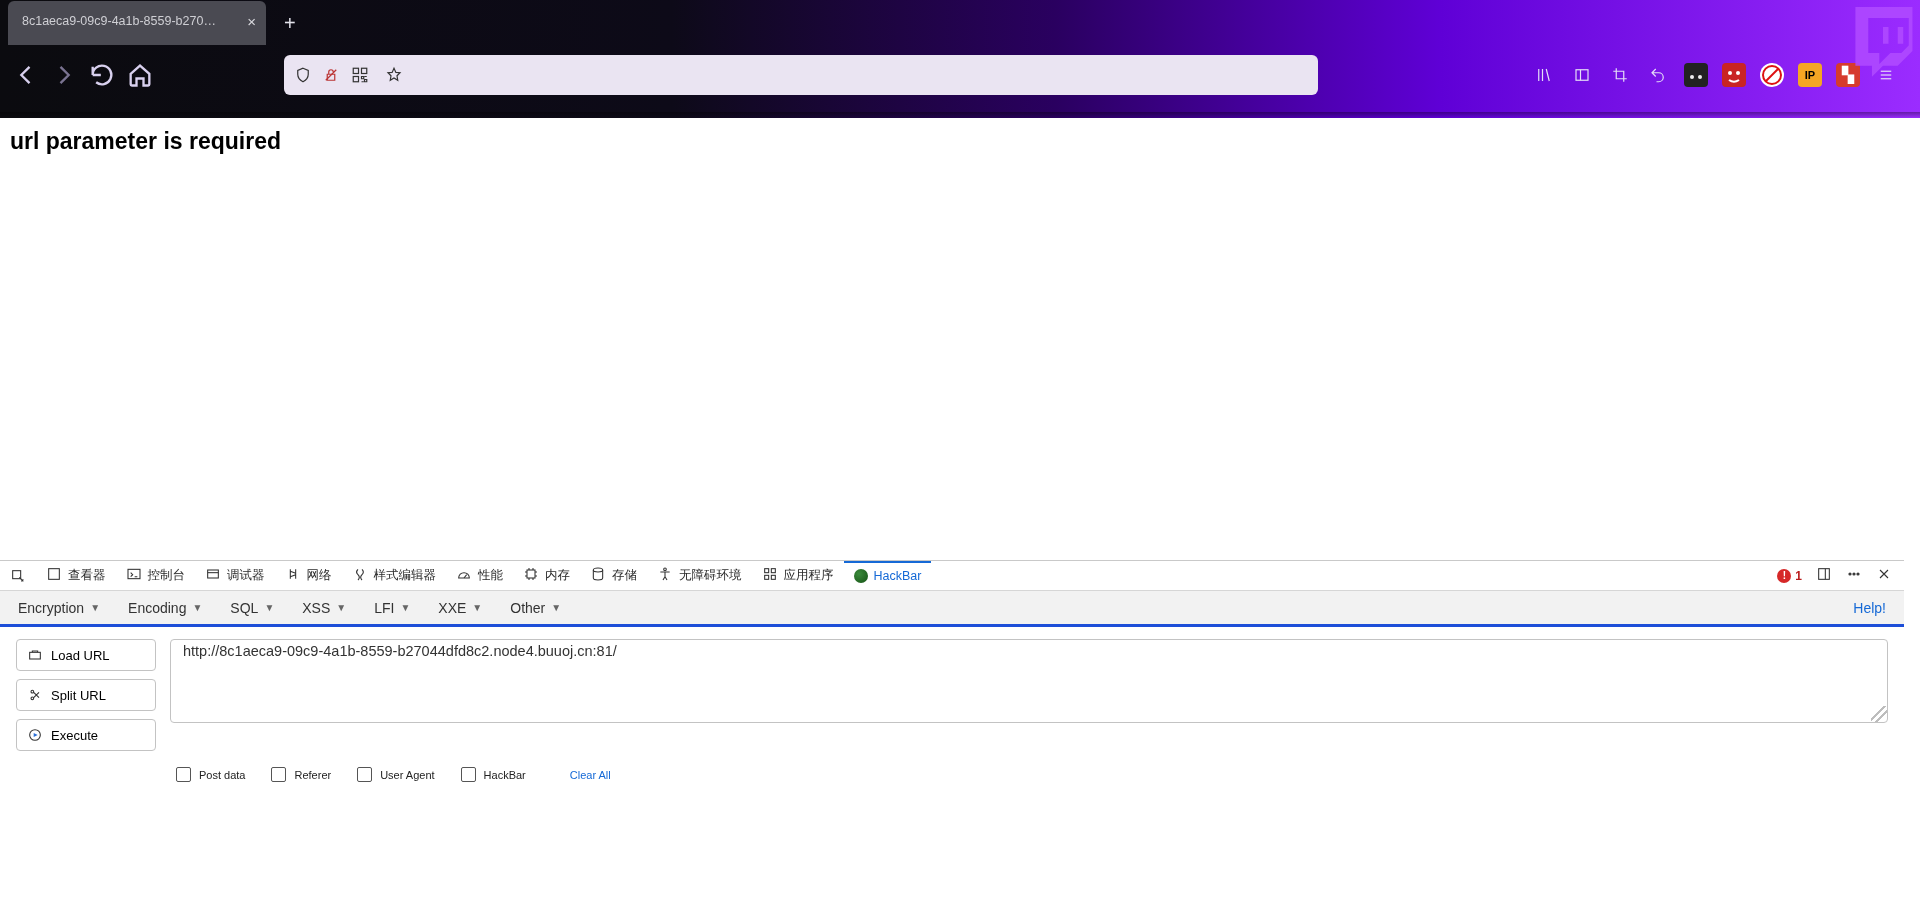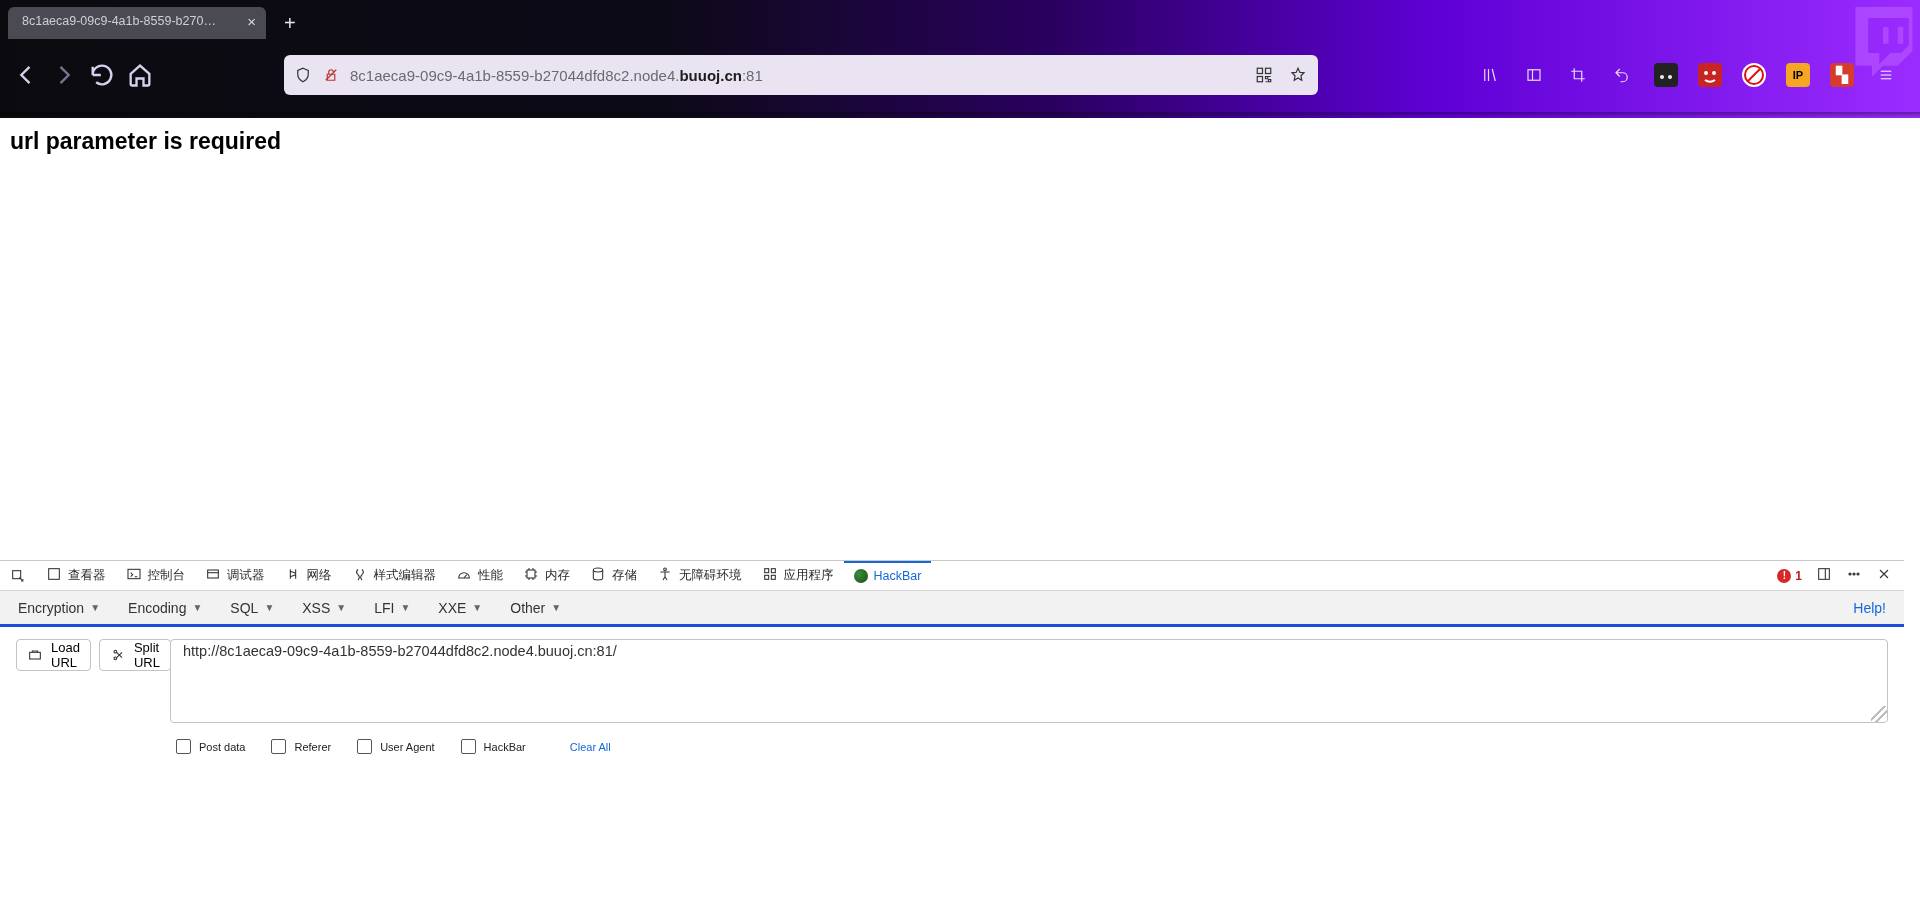--- a/index.html
+++ b/index.html
@@ -9,21 +9,21 @@
   .chrome {
     background: linear-gradient(90deg, #0b0b0f 0%, #0d0a18 35%, #2a0060 55%, #5f00d6 75%, #9b2cff 100%);
     height: 118px;
     width: 100%;
     position: relative;
   }
   .tabstrip { display: flex; align-items: center; height: 46px; padding-left: 8px; gap: 10px; }
   .tab {
     display: flex; align-items: center; gap: 8px;
     background: #4a4a52; color: #cfcfd4;
-    height: 32px; padding: 0 10px 4px 14px; border-radius: 6px 6px 0 0;
+    height: 44px; padding: 0 10px 4px 14px; border-radius: 6px 6px 0 0;
     min-width: 258px; max-width: 258px;
     font-size: 12.5px;
   }
   .tab .title { flex: 1; white-space: nowrap; overflow: hidden; text-overflow: ellipsis; }
   .tab .close { color: #d9d9de; font-size: 15px; cursor: pointer; }
   .newtab { color: #e2e2ea; font-size: 20px; font-weight: 300; cursor: pointer; padding: 4px 8px; }
 
   .toolbar { display: flex; align-items: center; height: 58px; padding: 0 12px; gap: 10px; }
   .nav-btn { width: 28px; height: 28px; display:flex; align-items:center; justify-content:center; color:#d8d0ee; cursor:pointer; border-radius:4px; }
   .nav-btn svg { stroke: currentColor; fill:none; stroke-width:2; }
@@ -38,21 +38,21 @@
     display:flex; align-items:center;
     padding: 0 10px; gap: 10px;
     color:#3b3b3b;
   }
   .urlbar .shield, .urlbar .lock { width:18px; height:18px; display:flex; align-items:center; justify-content:center; color:#5a5a5a; }
   .urltext { flex:1; font-size: 15px; color:#6c6a70; white-space:nowrap; overflow:hidden; }
   .urltext b { color:#1d1d1d; font-weight:600; }
   .urlbar .right-icons { display:flex; gap:14px; color:#5a5a5a; }
   .qr-ic, .star-ic { width:20px; height:20px; display:flex; align-items:center; justify-content:center; }
 
-  .ext-row { margin-left:auto; display:flex; align-items:center; gap:20px; padding-right:10px; }
+  .ext-row { margin-left:auto; display:flex; align-items:center; gap:14px; padding-right:10px; }
   .ext-ic { width:24px; height:24px; display:flex; align-items:center; justify-content:center; color:#e9e4f5; border-radius:4px; }
   .ext-ic.sq-dark { background:#222; }
   .ext-ic.sq-red { background:#c92424; }
   .ext-ic.sq-orange { background:#f5a623; color:#000; font-weight:700; font-size:11px; }
   .ext-ic.sq-redx { background:#d63b2e; color:#fff; font-weight:700; font-size:15px; }
   .ext-ic.sq-noentry { background:linear-gradient(#ffffff,#ffffff); border-radius:50%; }
 
   
   .brand-corner {
     position:absolute; top:-6px; right:-18px;
@@ -89,21 +89,21 @@
 
   
   .hb-toolbar { display:flex; align-items:center; height:36px; background:#f2f2f2; border-bottom:3px solid #1d4ed8; padding:0 18px; gap:28px; font-size:14px; color:#333; }
   .hb-toolbar .dd { display:flex; align-items:center; gap:6px; cursor:pointer; }
   .hb-toolbar .dd .caret { font-size:10px; color:#666; }
   .hb-toolbar .hb-spacer { flex:1; }
   .hb-toolbar .help { color:#1569d6; cursor:pointer;text-align:center; }
 
   
   .hb-body { display:flex; padding:12px 16px 16px 16px; gap:14px; }
-  .hb-btn-col { display:flex; flex-direction:row; gap:8px; width:140px; }
+  .hb-btn-col { display:flex; flex-direction:column; gap:8px; width:140px; }
   .hb-btn { display:flex; align-items:center; justify-content:flex-start; gap:8px; height:32px; border:1px solid #c3c3c3; border-radius:4px; background:#fff; padding:0 10px; font-size:13px; cursor:pointer; }
   .hb-btn .ic { width:16px; height:16px; display:flex; align-items:center; justify-content:center; }
   .hb-url {
     flex:1; height:84px; border:1px solid #c3c3c3; border-radius:4px; padding:3px 12px;
     font-size:14.5px; color:#333; resize:none; font-family:inherit;
     background:
       linear-gradient(135deg, transparent 0, transparent calc(100% - 14px), #bdbdbd calc(100% - 14px), #bdbdbd calc(100% - 12px), transparent calc(100% - 12px), transparent calc(100% - 9px), #bdbdbd calc(100% - 9px), #bdbdbd calc(100% - 7px), transparent calc(100% - 7px)) no-repeat bottom right / 16px 16px,
       #fff;
   }
 
@@ -161,23 +161,20 @@
           <svg viewBox="0 0 24 24">
             <path d="M12 3l7 3v5c0 5-3 8-7 10-4-2-7-5-7-10V6z"></path>
           </svg>
         </span>
       <span class="lock ic18">
           <svg viewBox="0 0 24 24">
             <path d="M7 11h10v8H7z M9 11V8a3 3 0 0 1 6 0" stroke="#b33"></path>
             <line x1="5" y1="19" x2="19" y2="5" stroke="#b33"></line>
           </svg>
         </span>
-      <span class="urltext">
-        <span>8c1aeca9-09c9-4a1b-8559-b27044dfd8c2.node4.</span><b>buuoj.cn</b><span>:81</span>
-      </span>
       <div class="right-icons">
         <span class="qr-ic ic18">
             <svg viewBox="0 0 24 24">
               <rect x="3" y="3" width="7" height="7"></rect>
               <rect x="14" y="3" width="7" height="7"></rect>
               <rect x="3" y="14" width="7" height="7"></rect>
               <path d="M14 14h3v3h-3zM18 18h3v3h-3zM18 14h3M14 21h3"></path>
             </svg>
           </span>
         <span class="star-ic ic18">

